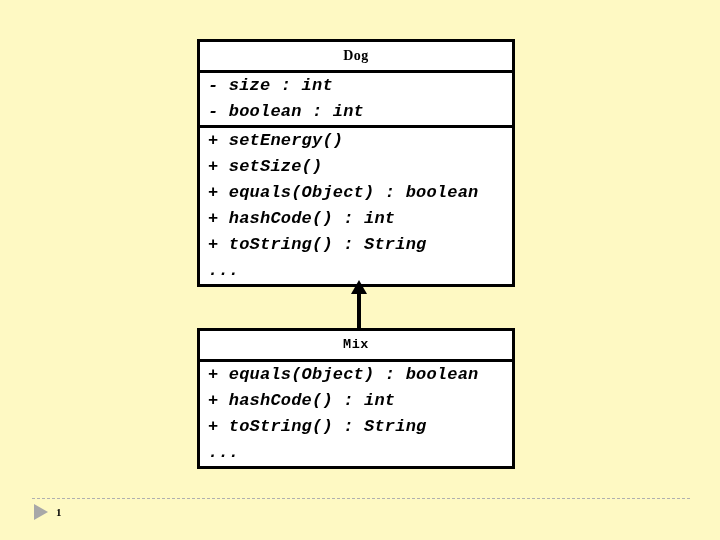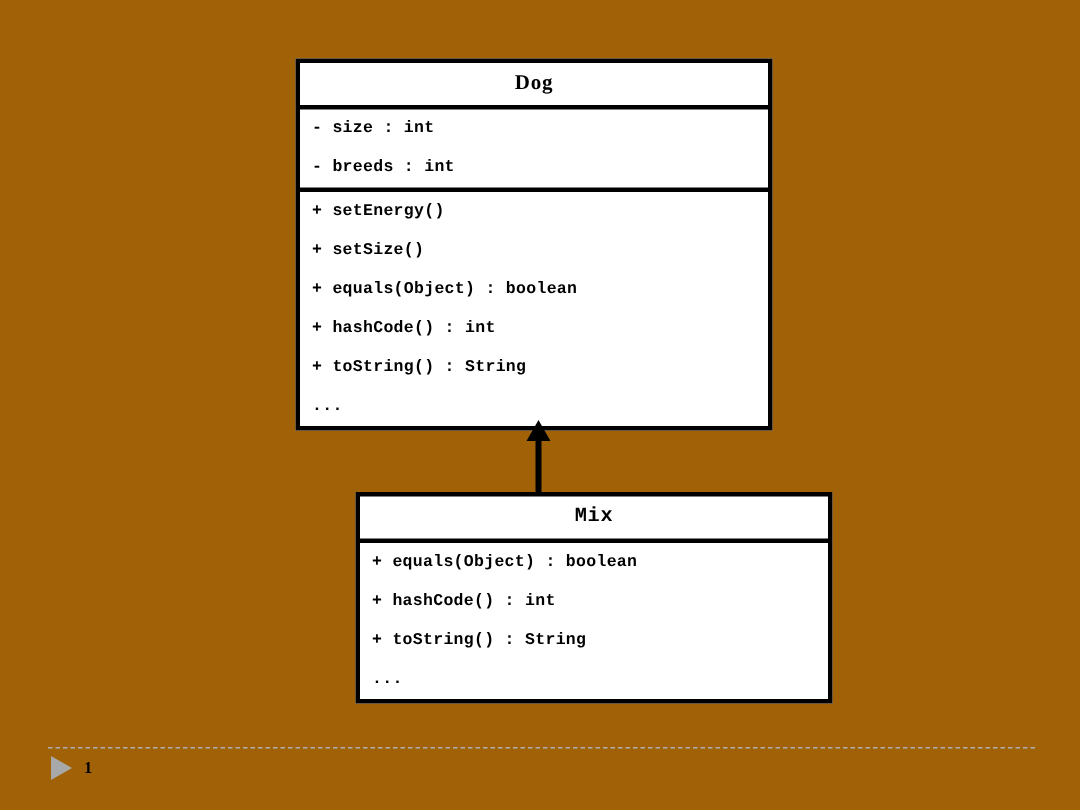--- a/index.html
+++ b/index.html
@@ -15,21 +15,21 @@
     overflow: hidden;
     font-family: "Liberation Mono", "DejaVu Sans Mono", monospace;
     -webkit-font-smoothing: none;
   }
 
   #slide {
     position: absolute;
     left: 0; top: 0;
     width: 720px;
     height: 540px;
-    background: #a16207;
+    background: #fef9c3;
   }
 
   
   .uml-class {
     position: absolute;
     box-sizing: border-box;
     background: #ffffff;
     border: 3px solid #000000;
   }
 
@@ -55,25 +55,26 @@
   .uml-compartment.with-rule {
     border-bottom: 3px solid #000000;
   }
 
   .uml-row {
     box-sizing: border-box;
     height: 26px;
     line-height: 26px;
     padding-left: 8px;
     font-family: "Liberation Mono", "DejaVu Sans Mono", monospace;
-    font-size: 11px;
+    font-size: 17px;
     font-weight: bold;
     color: #000000;
     white-space: pre;
     letter-spacing: 0.2px;
+    font-style: italic;
   }
 
   
   .generalization {
     position: absolute;
   }
   .gen-shaft {
     position: absolute;
     background: #000000;
   }
@@ -118,38 +119,38 @@
 </style>
 </head>
 <body>
 
 <div id="slide">
 
   <div class="uml-class" id="class-dog" style="left:197px; top:39px; width:318px;">
     <div class="uml-title">Dog</div>
     <div class="uml-compartment with-rule">
       <div class="uml-row">- size : int</div>
-      <div class="uml-row">- breeds : int</div>
+      <div class="uml-row">- boolean : int</div>
     </div>
     <div class="uml-compartment">
       <div class="uml-row">+ setEnergy()</div>
       <div class="uml-row">+ setSize()</div>
       <div class="uml-row">+ equals(Object) : boolean</div>
       <div class="uml-row">+ hashCode() : int</div>
       <div class="uml-row">+ toString() : String</div>
       <div class="uml-row">...</div>
     </div>
   </div>
 
   <div class="generalization" style="left:351px; top:280px; width:16px; height:48px;">
     <div class="gen-shaft" style="left:6px; top:12px; width:4px; height:36px;"></div>
     <div class="gen-head" style="left:0px; top:0px;"></div>
   </div>
 
-  <div class="uml-class" id="class-mix" style="left:197px; top:328px; width:318px;margin-left:40px;">
+  <div class="uml-class" id="class-mix" style="left:197px; top:328px; width:318px;">
     <div class="uml-title" style="font-family:'Liberation Mono','DejaVu Sans Mono',monospace; font-size:13.5px;">Mix</div>
     <div class="uml-compartment">
       <div class="uml-row">+ equals(Object) : boolean</div>
       <div class="uml-row">+ hashCode() : int</div>
       <div class="uml-row">+ toString() : String</div>
       <div class="uml-row">...</div>
     </div>
   </div>
 
   <div class="footer-rule"></div>

